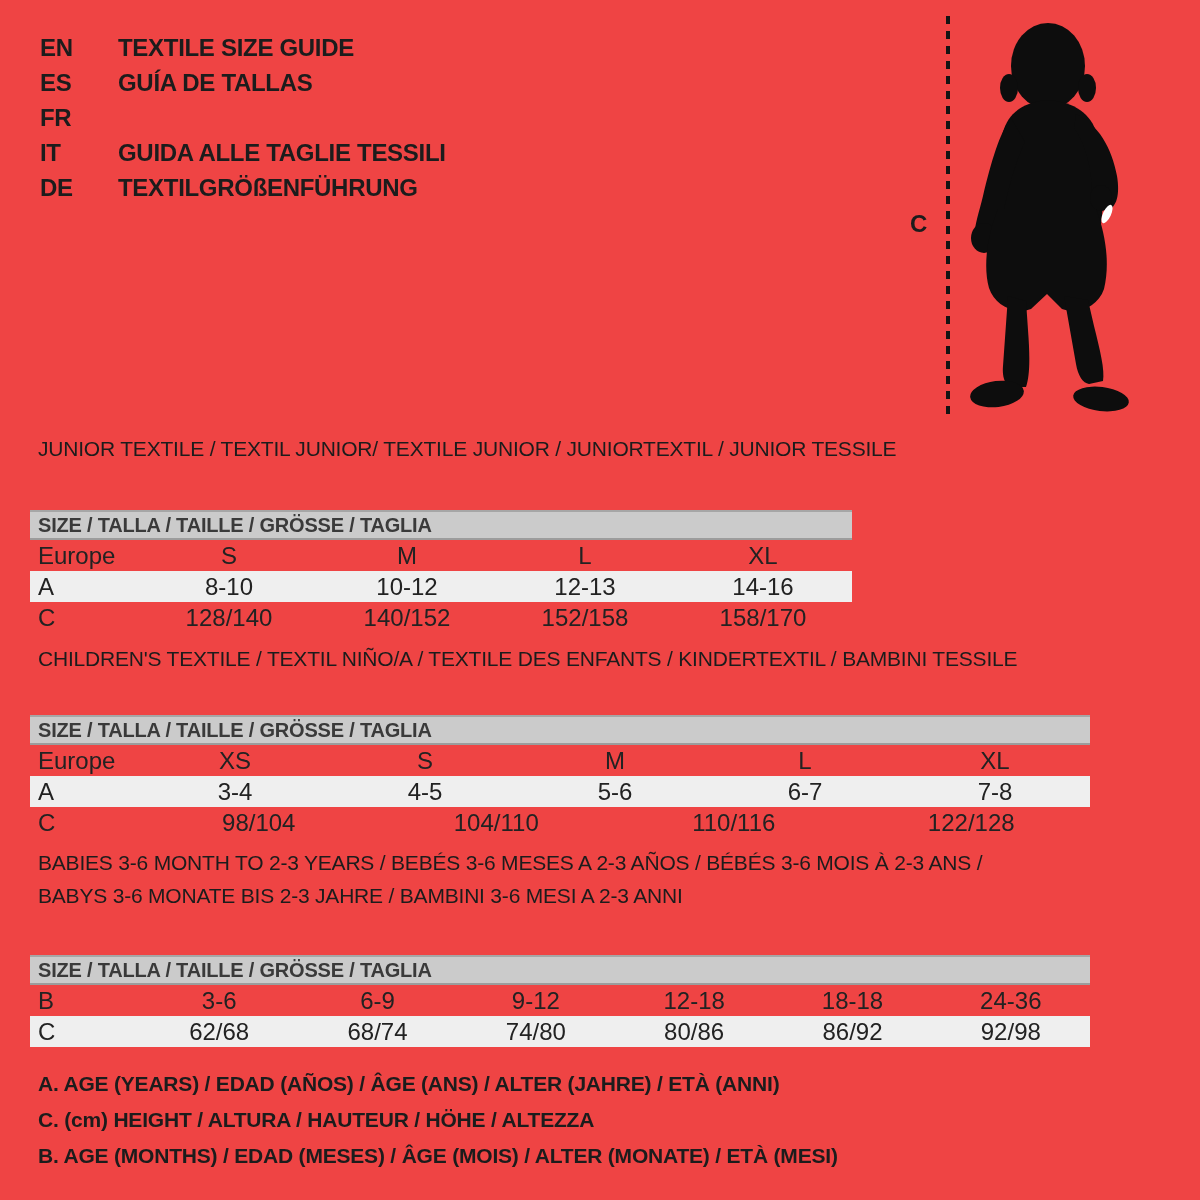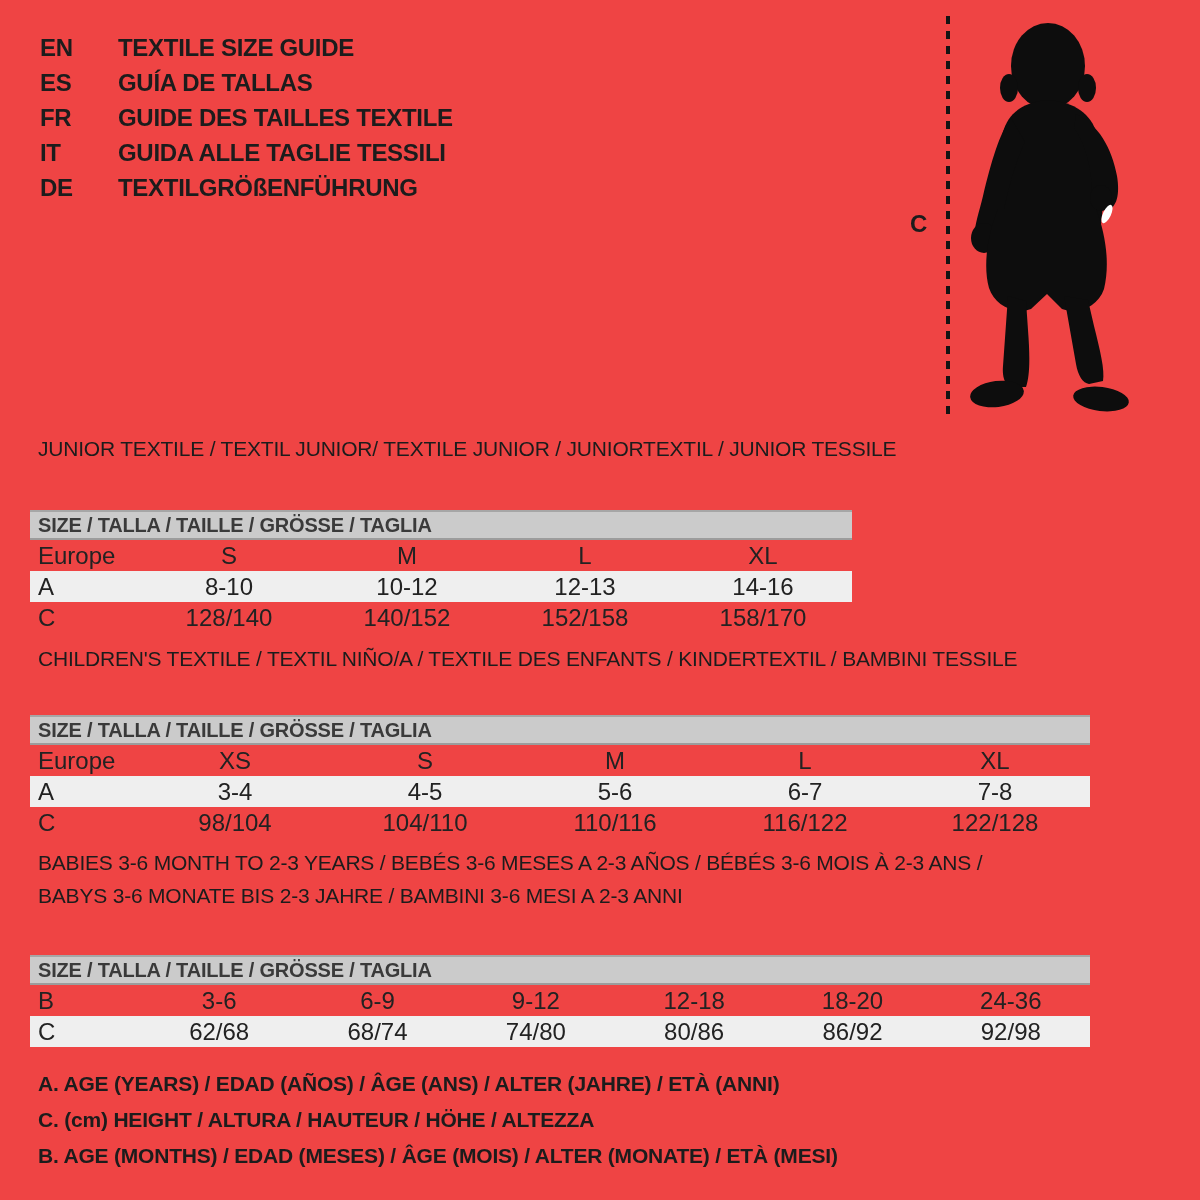--- a/index.html
+++ b/index.html
@@ -57,21 +57,20 @@
     <div class="lang-row">
       <span class="lang-code">EN</span>
       <span class="lang-title">TEXTILE SIZE GUIDE</span>
     </div>
     <div class="lang-row">
       <span class="lang-code">ES</span>
       <span class="lang-title">GUÍA DE TALLAS</span>
     </div>
     <div class="lang-row">
       <span class="lang-code">FR</span>
-      <span class="lang-title">GUIDE DES TAILLES TEXTILE</span>
     </div>
     <div class="lang-row">
       <span class="lang-code">IT</span>
       <span class="lang-title">GUIDA ALLE TAGLIE TESSILI</span>
     </div>
     <div class="lang-row">
       <span class="lang-code">DE</span>
       <span class="lang-title">TEXTILGRÖßENFÜHRUNG</span>
     </div>
   </div>
@@ -140,38 +139,37 @@
       <span class="t-cell">4-5</span>
       <span class="t-cell">5-6</span>
       <span class="t-cell">6-7</span>
       <span class="t-cell">7-8</span>
     </div>
     <div class="t-row">
       <span class="t-label">C</span>
       <span class="t-cell">98/104</span>
       <span class="t-cell">104/110</span>
       <span class="t-cell">110/116</span>
-      <span class="t-cell">116/122</span>
       <span class="t-cell">122/128</span>
     </div>
   </div>
 
   <div class="section-heading" style="top:846px;">
     <div>BABIES 3-6 MONTH TO 2-3 YEARS / BEBÉS 3-6 MESES A 2-3 AÑOS / BÉBÉS 3-6 MOIS À 2-3 ANS /</div>
     <div>BABYS 3-6 MONATE BIS 2-3 JAHRE / BAMBINI 3-6 MESI A 2-3 ANNI</div>
   </div>
   <div class="size-table w1060" style="top:929px;">
     <div class="t-head">SIZE / TALLA / TAILLE / GRÖSSE / TAGLIA</div>
     <div class="t-row">
       <span class="t-label">B</span>
       <span class="t-cell">3-6</span>
       <span class="t-cell">6-9</span>
       <span class="t-cell">9-12</span>
       <span class="t-cell">12-18</span>
-      <span class="t-cell">18-20</span>
+      <span class="t-cell">18-18</span>
       <span class="t-cell">24-36</span>
     </div>
     <div class="t-row shade">
       <span class="t-label">C</span>
       <span class="t-cell">62/68</span>
       <span class="t-cell">68/74</span>
       <span class="t-cell">74/80</span>
       <span class="t-cell">80/86</span>
       <span class="t-cell">86/92</span>
       <span class="t-cell">92/98</span>

